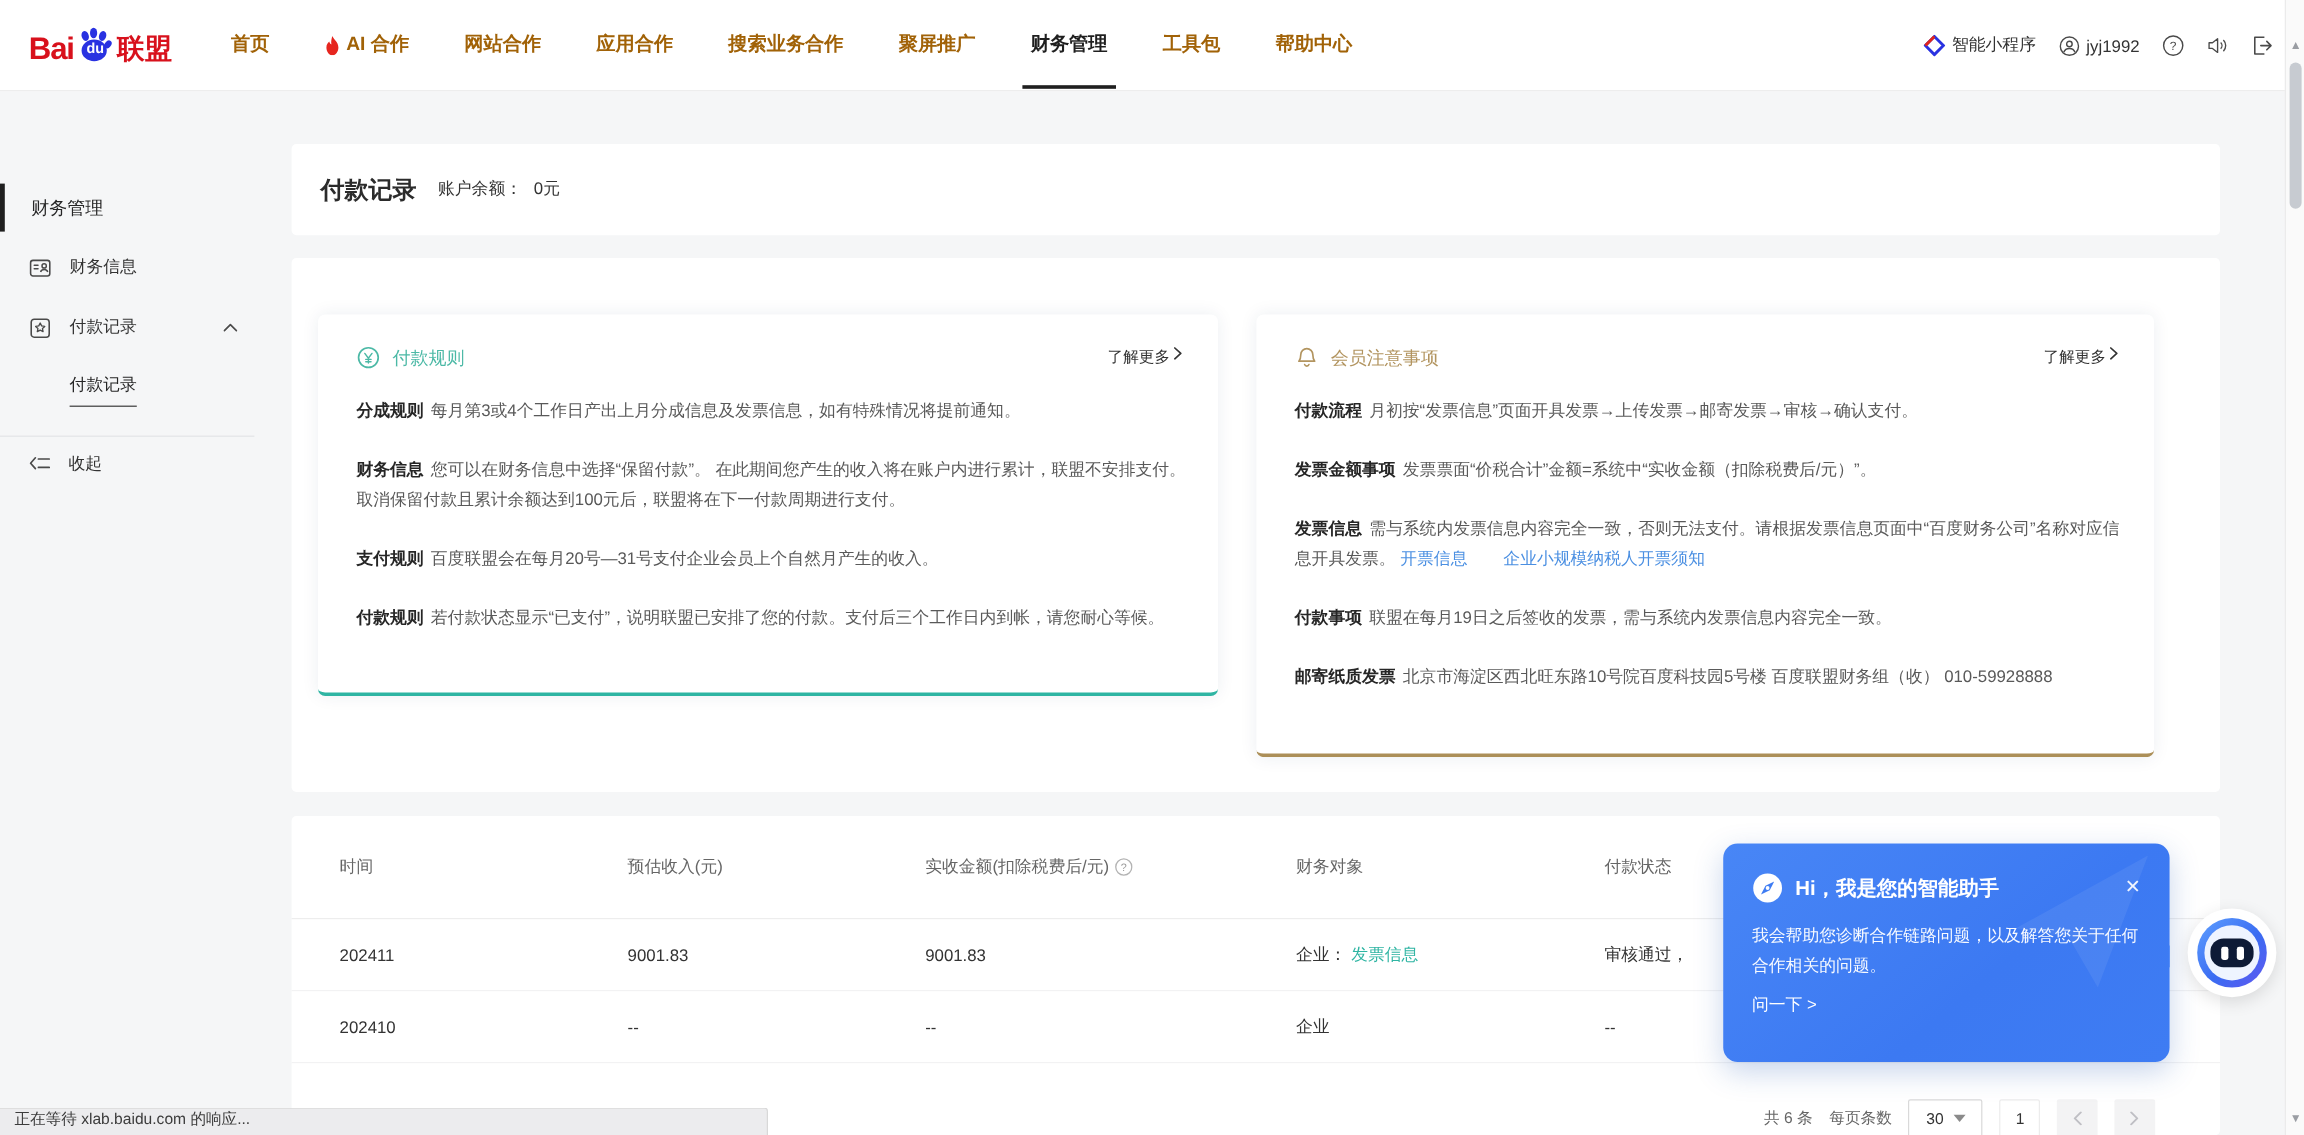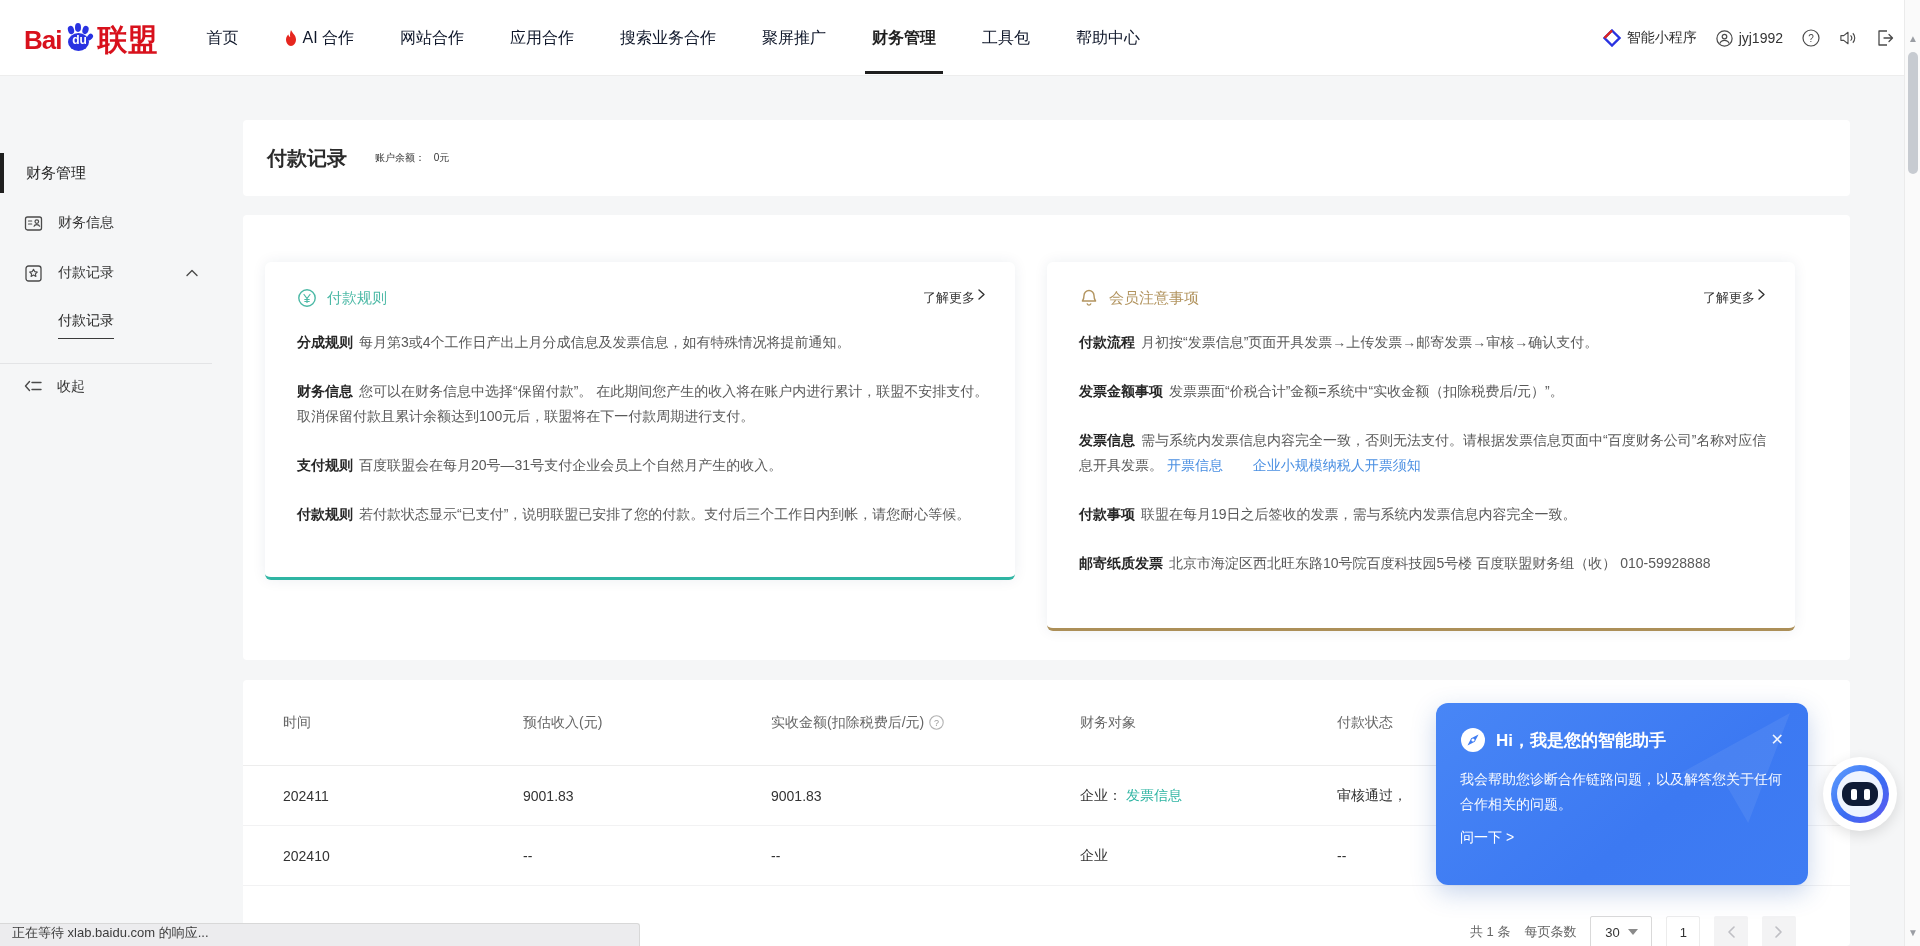--- a/index.html
+++ b/index.html
@@ -8,23 +8,23 @@
     font-family: "Liberation Sans","DejaVu Sans",sans-serif;
     background:#f5f6f7; color:#333; overflow:hidden; position:relative;
     font-size:14px;
   }
   
   .topbar{position:absolute;left:0;top:0;width:1920px;height:76px;background:#fff;border-bottom:1px solid #ededed;display:flex;align-items:center;z-index:5;}
   .logo{display:flex;align-items:flex-end;margin-left:24px;cursor:pointer;}
   .logo-bai{color:#d8111c;font-size:26px;font-weight:800;letter-spacing:-1px;line-height:30px;}
   .logo-paw{position:relative;width:34px;height:34px;margin:0 1px;}
   .logo-paw .du{position:absolute;left:50%;top:58%;transform:translate(-50%,-50%);color:#fff;font-size:12px;font-weight:800;}
-  .logo-union{color:#d8111c;font-size:30px;font-weight:800;line-height:30px;}
+  .logo-union{color:#d8111c;font-size:23px;font-weight:800;line-height:30px;}
   .nav{display:flex;height:76px;margin-left:26px;}
-  .nav-item{position:relative;height:76px;line-height:76px;padding:0 23px;font-size:16px;color:#0f172a;cursor:pointer;white-space:nowrap;display:flex;align-items:center;gap:4px;}
+  .nav-item{position:relative;height:76px;line-height:76px;padding:0 23px;font-size:16px;color:#a16207;cursor:pointer;white-space:nowrap;display:flex;align-items:center;gap:4px;font-weight:bold;}
   .nav-item.active{font-weight:bold;color:#1f1f1f;}
   .nav-item.active::after{content:"";position:absolute;left:16px;right:16px;bottom:2px;height:3px;background:#1f1f1f;}
   .topbar-right{position:absolute;right:26px;top:0;height:76px;display:flex;align-items:center;gap:19px;}
   .tb-link{display:flex;align-items:center;gap:6px;font-size:14px;color:#333;cursor:pointer;}
   .tb-icon{width:18px;height:18px;display:inline-flex;align-items:center;justify-content:center;cursor:pointer;}
   
   .sidebar{position:absolute;left:0;top:76px;width:240px;}
   .sb-section{position:relative;height:36px;display:flex;align-items:center;margin-top:79px;}
   .sb-section-bar{position:absolute;left:0;top:-2px;width:4px;height:40px;background:#1f1f1f;}
   .sb-section-label{margin-left:26px;font-size:15px;color:#262626;}
@@ -35,21 +35,21 @@
   .sb-subitem{margin:18px 0 0 58px;height:32px;display:flex;align-items:center;cursor:pointer;}
   .sb-subitem .sb-sublabel{font-size:14px;color:#262626;padding-bottom:8px;border-bottom:1px solid #3a3a3a;}
   .sb-divider{margin-top:22px;width:212px;height:1px;background:#e3e4e6;}
   .sb-collapse{display:flex;align-items:flex-start;margin-top:14px;height:36px;cursor:pointer;}
   .sb-collapse .sb-ico{margin-left:24px;width:18px;height:18px;}
   .sb-collapse .sb-label{margin-left:15px;font-size:14px;color:#333;}
   
   .card{position:absolute;background:#fff;border-radius:4px;}
   .header-card{left:243px;top:120px;width:1607px;height:76px;display:flex;align-items:center;padding:0 24px;}
   .page-title{font-size:20px;font-weight:bold;color:#2b2b2b;}
-  .balance{margin-left:28px;font-size:10px;color:#333;text-align:center;}
+  .balance{margin-left:18px;font-size:14px;color:#333;text-align:center;}
   .balance .v{margin-left:6px;}
   .rules-card{left:243px;top:215px;width:1607px;height:445px;}
   .rules-title{position:absolute;left:24px;top:21px;font-size:14px;font-weight:600;color:#262626;margin-top:35px;}
   .rule-box{position:absolute;top:47px;background:#fff;border-radius:6px;box-shadow:0 0 14px rgba(31,56,88,.08);}
   .rule-box.left{left:22px;width:750px;height:318px;border-bottom:3px solid #2fb5a3;}
   .rule-box.right{left:804px;width:748px;height:369px;border-bottom:3px solid #ac8f58;}
   .rule-head{display:flex;align-items:center;padding:26px 30px 0 32px;}
   .rule-head .rh-title{margin-left:10px;font-size:15px;}
   .rule-box.left .rh-title{color:#4cb9a6;}
   .rule-box.right .rh-title{color:#b2945f;}
@@ -333,21 +333,21 @@
     <span>--</span>
     <span>--</span>
     <span>
       <span>企业</span><span class="cell-link"></span>
     </span>
     <span>--</span>
   </div>
 </div>
 
 <div class="pagination">
-  <span>共 1 条</span>
+  <span>共 6 条</span>
   <span>每页条数</span>
   <span class="pg-select">
     <span>30</span>
     <span class="caret-down"></span>
   </span>
   <span class="pg-btn page">1</span>
   <span class="pg-btn nav-btn">
     <svg width="8" height="12" viewBox="0 0 8 12">
         <path d="M7 1 2 6l5 5" fill="none" stroke="#bfbfc4" stroke-width="1.6" stroke-linecap="round" stroke-linejoin="round"></path>
       </svg>

